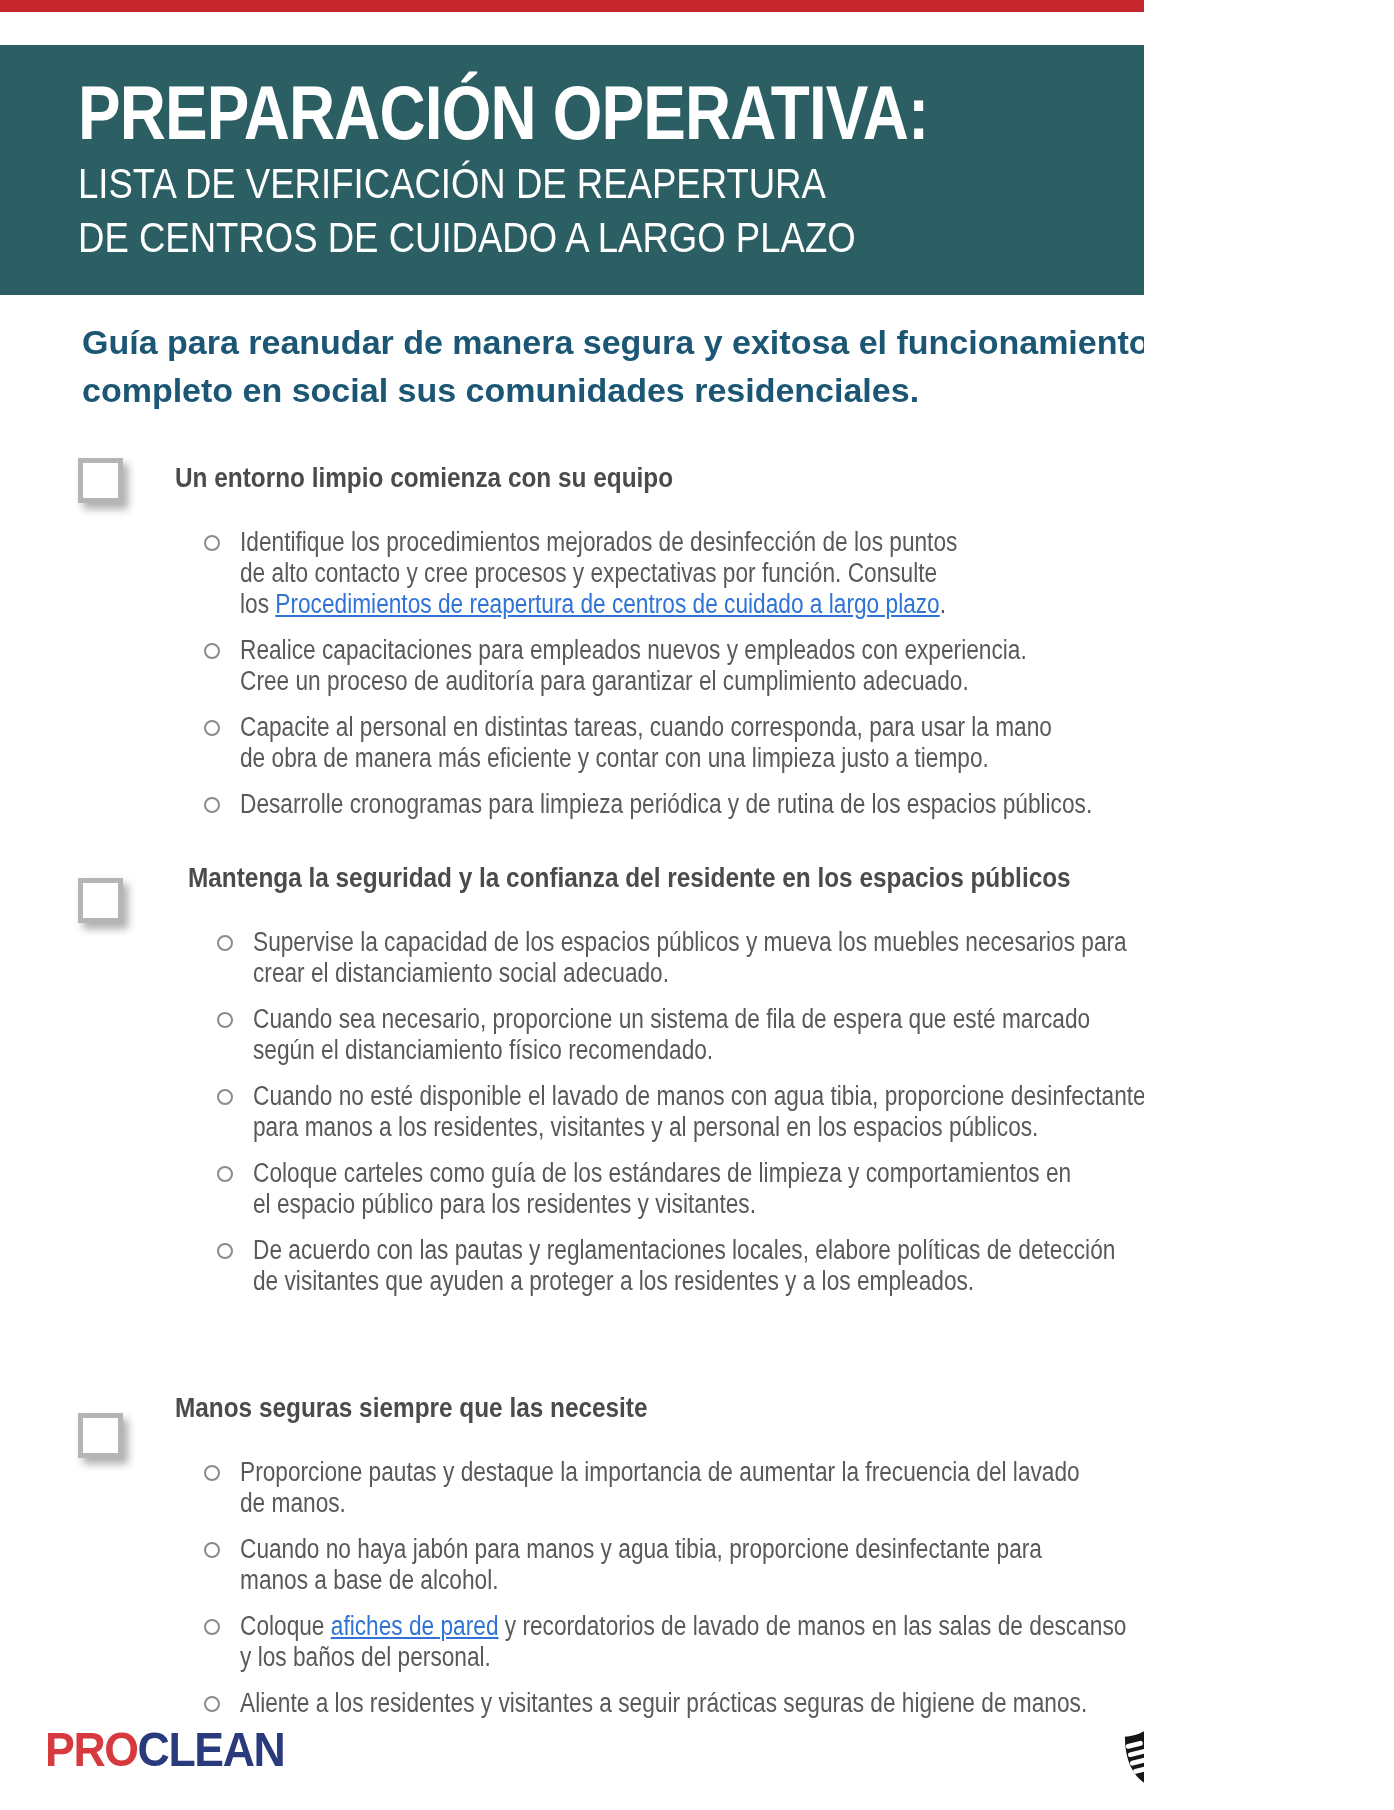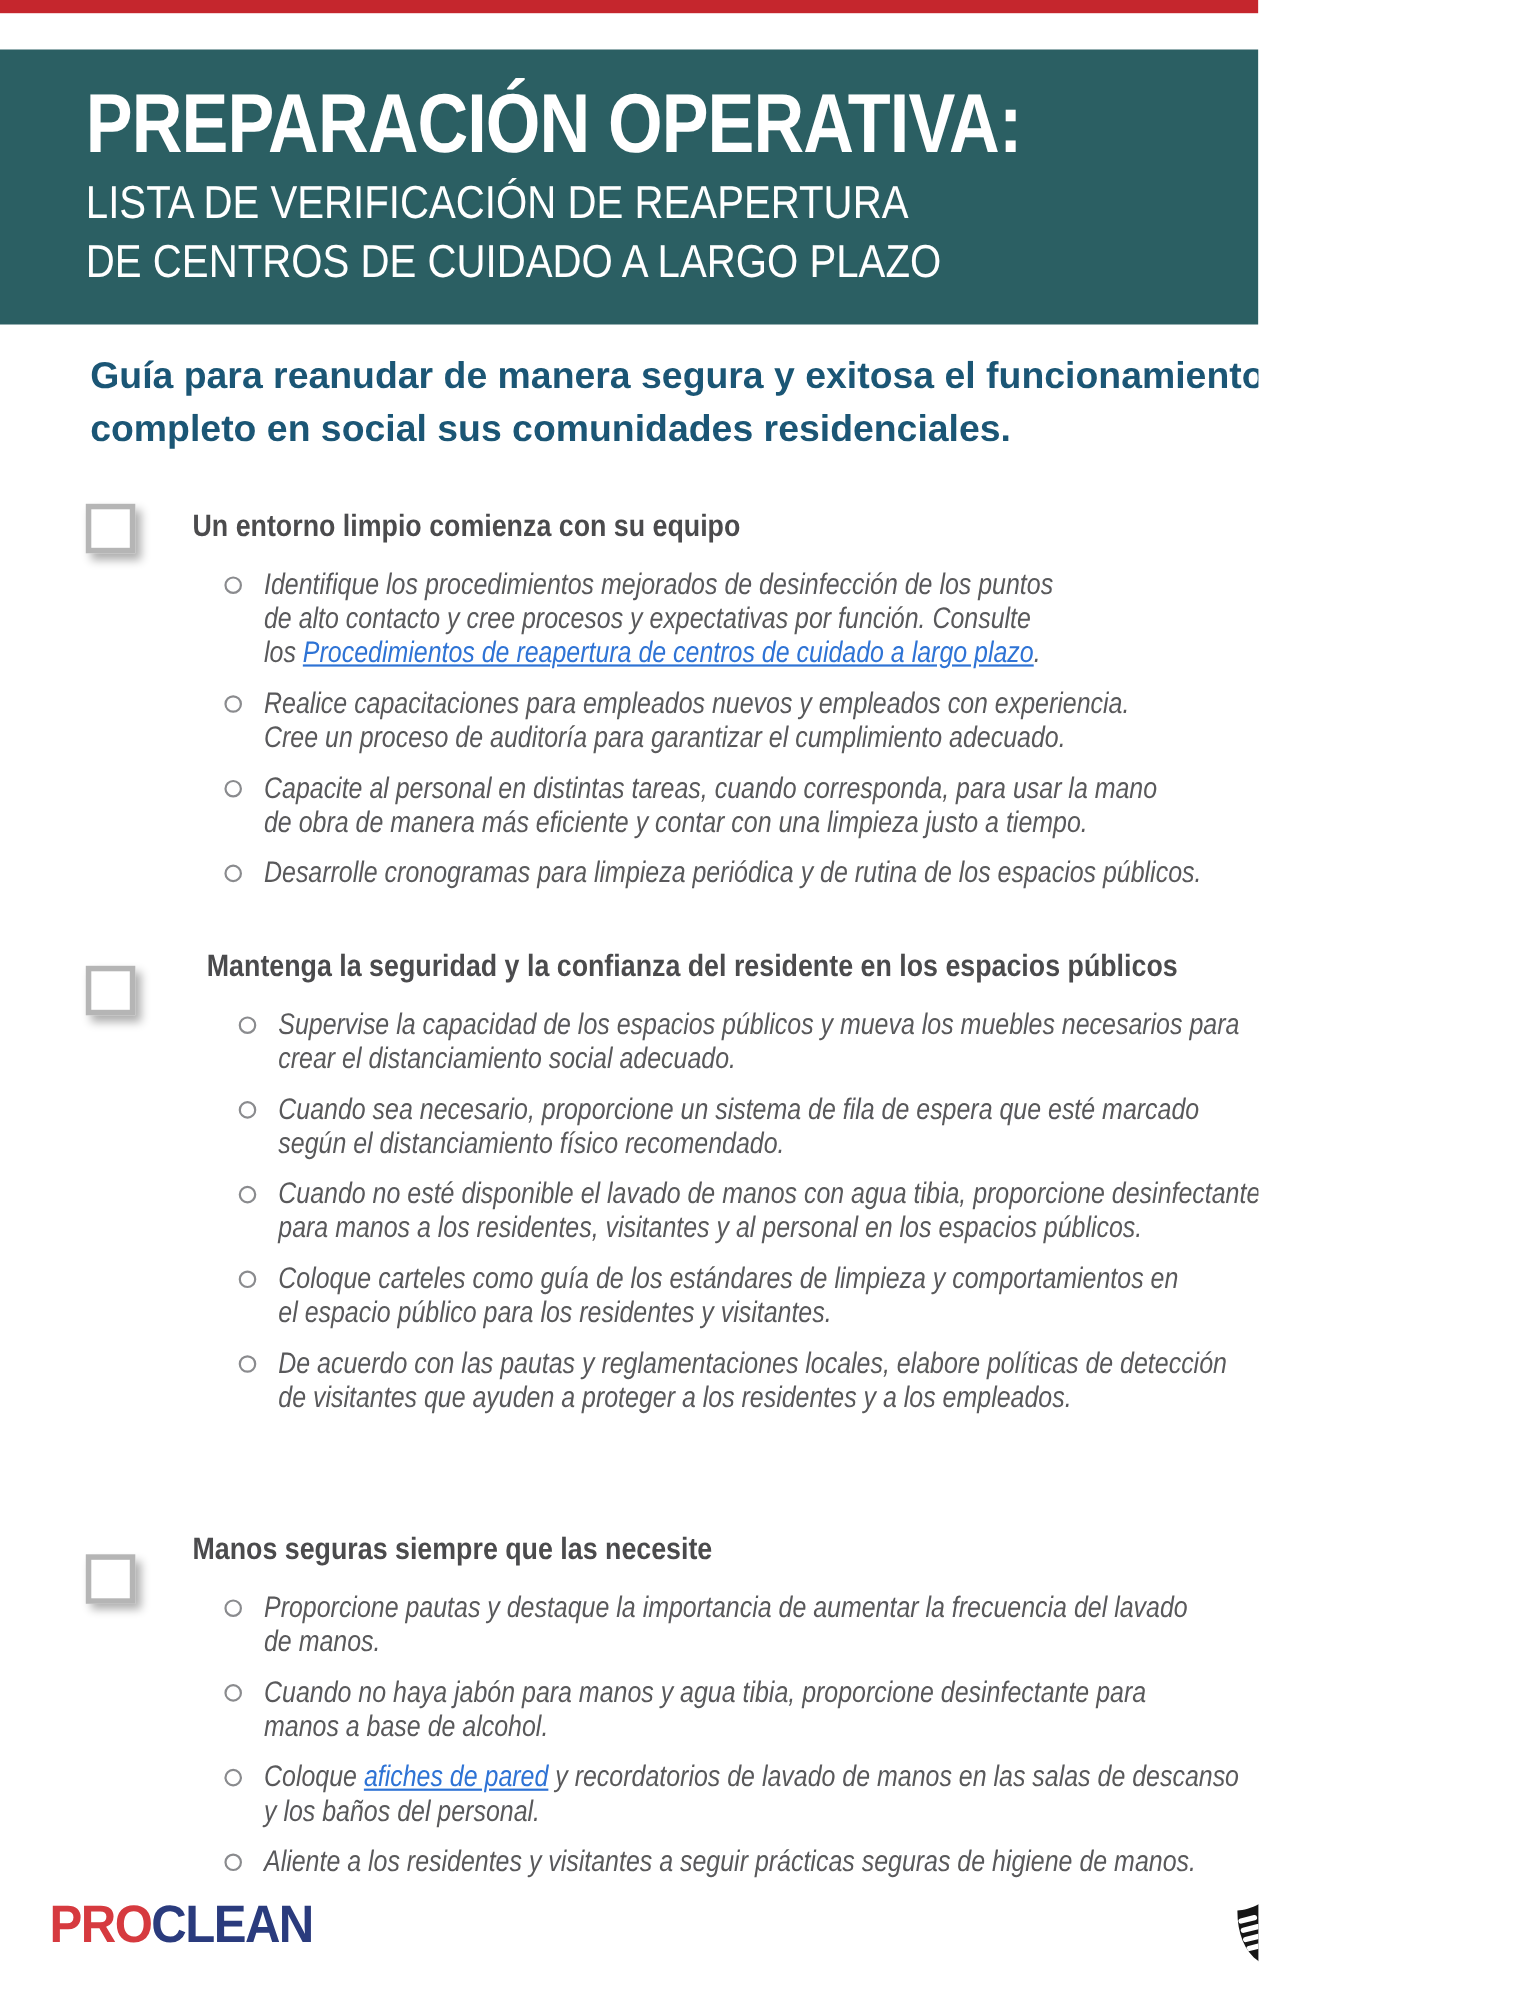--- a/index.html
+++ b/index.html
@@ -21,21 +21,21 @@
 
   .section{position:absolute;left:0;width:100%;}
   #s1{top:461px;} #s2{top:861px;padding-left:13px;} #s3{top:1391px;}
 
   .checkbox{position:absolute;left:78px;width:35px;height:35px;background:#ffffff;
         border:5px solid #b5b5b5;box-shadow:5px 6px 8px rgba(0,0,0,.32);}
 
   .heading{margin:0 0 0 175px;font-size:28px;font-weight:bold;color:#4b4b4d;line-height:34px;
         transform:scaleX(.87);transform-origin:0 0;white-space:nowrap;}
 
-  .bullets{margin:21px 0 0 240px;padding:0;list-style:none;font-style:italic;}
+  .bullets{margin:32px 0 0 240px;padding:0;list-style:none;}
   .bullet{position:relative;margin:0 0 15px 0;font-size:27px;line-height:31px;color:#59595b;}
   .bullet::before{content:"";position:absolute;left:-36px;top:8px;width:12px;height:12px;
         border:2px solid #8a8b8e;border-radius:50%;background:#fff;}
   .ln{display:block;transform:scaleX(.84);transform-origin:0 0;white-space:nowrap;}
   a.doclink{color:#2e73d5;text-decoration:underline;cursor:pointer;}
 
   .side-icon{position:absolute;}
   #icon-clipboard{left:1237px;top:531px;}
   #icon-sanitizer{left:1252px;top:850px;}
   #icon-hands{left:1222px;top:1462px;}

